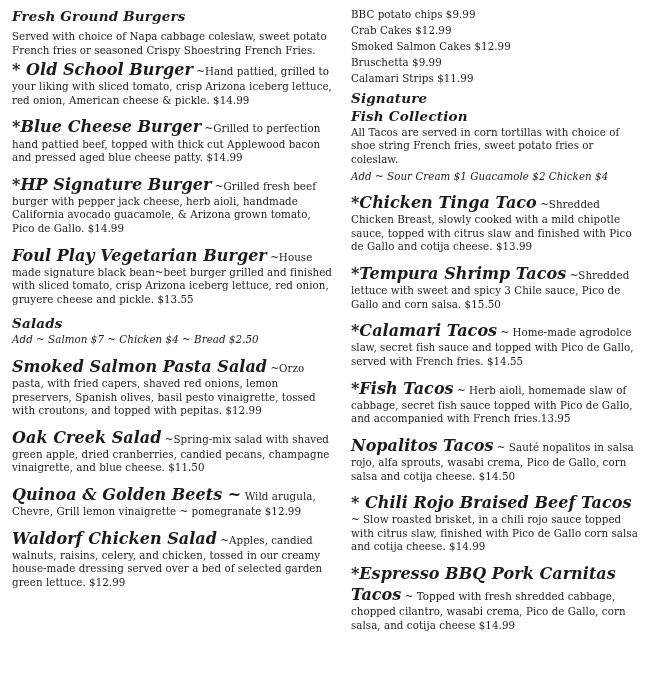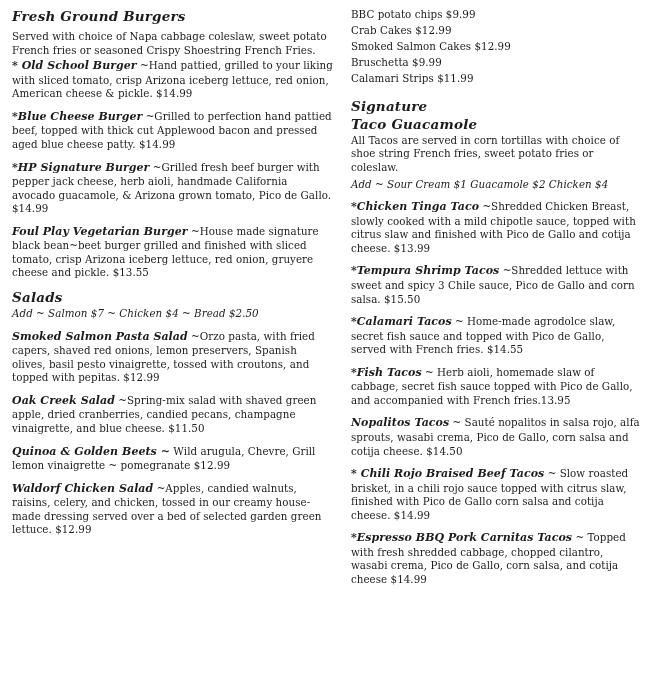--- a/index.html
+++ b/index.html
@@ -40,25 +40,25 @@
     letter-spacing: 0.05px;
   }
   p.intro { margin-bottom: 2px; }
   p.tight { margin-bottom: 3px; }
   p.addline { font-style: italic; margin-bottom: 9px; }
 
   .nm {
     font-family: "DejaVu Serif", serif;
     font-style: italic;
     font-weight: bold;
-    font-size: 11px;
+    font-size: 16px;
   }
   .ds { }
   .app-line { margin: 0 0 2.5px 0; }
-  .app-block { margin-bottom: 12px; }
+  .app-block { margin-bottom: 4px; }
 </style>
 </head>
 <body>
 
 <div class="page">
 
   <div class="col col-left">
 
     <div class="heading">Fresh Ground Burgers</div>
     <p class="intro">Served with choice of Napa cabbage coleslaw, sweet potato French fries or seasoned Crispy Shoestring French Fries.</p>
@@ -114,21 +114,21 @@
 
     <div class="app-block">
       <p class="app-line">BBC potato chips $9.99</p>
       <p class="app-line">Crab Cakes $12.99</p>
       <p class="app-line">Smoked Salmon Cakes $12.99</p>
       <p class="app-line">Bruschetta $9.99</p>
       <p class="app-line">Calamari Strips $11.99</p>
     </div>
 
     <div class="heading sub">Signature</div>
-    <div class="heading sub">Taco Guacamole</div>
+    <div class="heading sub">Fish Collection</div>
     <p class="tight">All Tacos are served in corn tortillas with choice of shoe string French fries, sweet potato fries or coleslaw.</p>
     <p class="addline">Add ~ Sour Cream $1 Guacamole $2 Chicken $4</p>
 
     <p class="item">
       <span class="nm">*Chicken Tinga Taco</span>
       <span class="ds">~Shredded Chicken Breast, slowly cooked with a mild chipotle sauce, topped with citrus slaw and finished with Pico de Gallo and cotija cheese. $13.99</span>
     </p>
 
     <p class="item">
       <span class="nm">*Tempura Shrimp Tacos</span>

